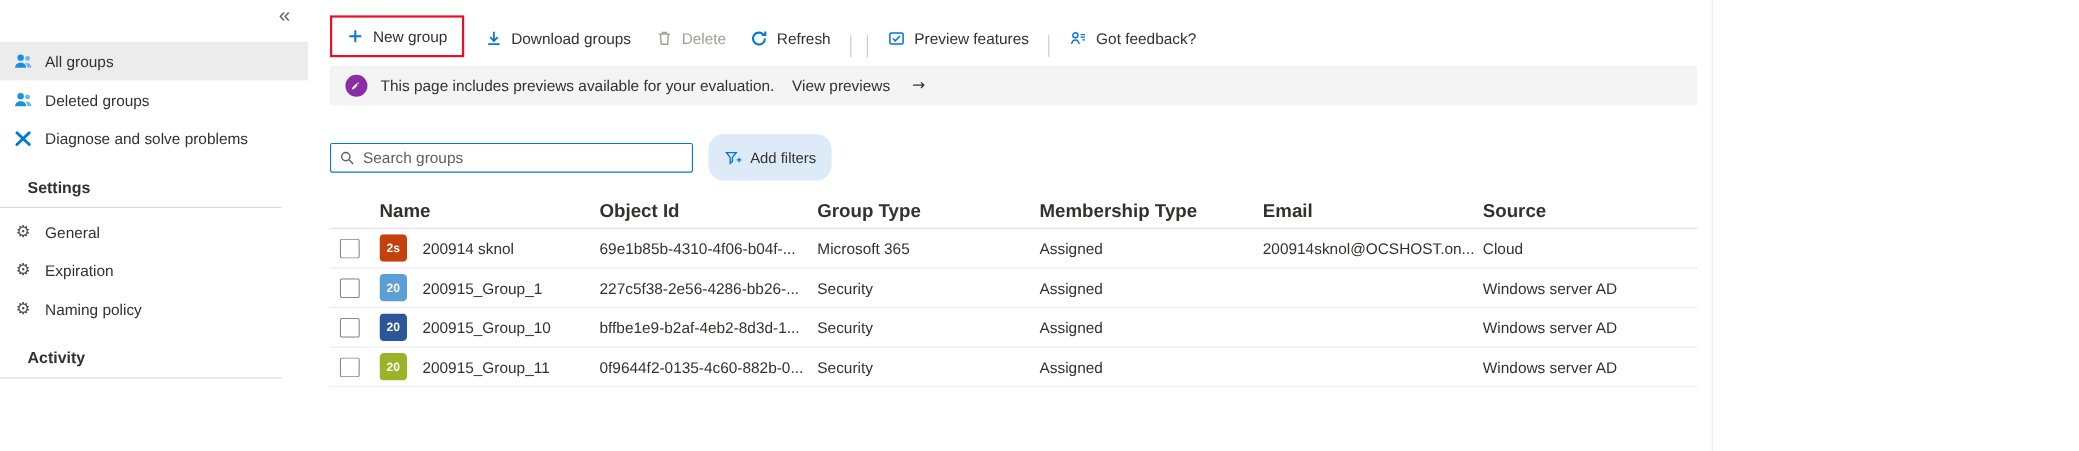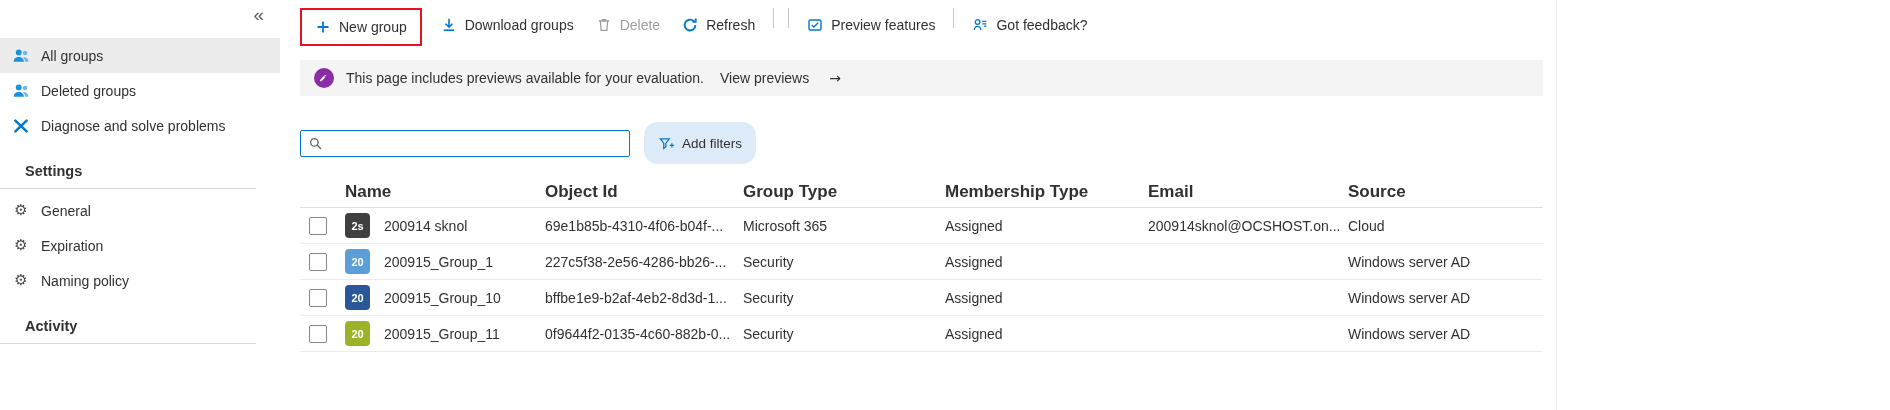--- a/index.html
+++ b/index.html
@@ -13,21 +13,21 @@
   .nav-item { display:flex; align-items:center; gap:11px; height:35px; padding-left:12px; font-size:14px; cursor:pointer; }
   .nav-item.selected { background:#ececec; }
   .nav-icon { width:18px; height:18px; flex:none; display:flex; align-items:center; justify-content:center; }
   .gear-glyph { font-family:"DejaVu Sans", sans-serif; font-size:15px; color:#4d4d4d; line-height:1; }
   .section-header { margin-top:16px; padding-left:25px; height:24px; line-height:24px; font-size:14.5px; font-weight:700; }
   .section-divider { border-bottom:1px solid #d8d8d8; margin:5px 24px 4px 0; }
 
   
   .main { position:absolute; left:300px; top:0; }
 
-  .toolbar { display:flex; align-items:flex-start; height:44px; margin-top:8px; font-size:14px; }
+  .toolbar { display:flex; align-items:flex-end; height:44px; margin-top:8px; font-size:14px; }
   .tbtn { display:flex; align-items:center; gap:8px; padding:0 11px; height:34px; cursor:pointer; white-space:nowrap; }
   .tbtn svg { width:16px; height:16px; flex:none; }
   .newgroup-wrap { border:2px solid #e81123; height:38px; display:flex; align-items:center; padding:0 2px; margin-right:8px; }
   .tsep { width:1px; height:20px; background:#c8c6c4; margin:0 7px; }
   .tbtn.disabled { color:#a19f9d; cursor:default; }
 
   .banner { margin-top:8px; width:1243px; height:36px; background:#f4f4f4; display:flex; align-items:center; gap:12px; padding-left:14px; font-size:14px; }
   .rocket-badge { width:20px; height:20px; border-radius:50%; background:#8a2da5; display:flex; align-items:center; justify-content:center; flex:none; }
   .banner-link { margin-left:4px; cursor:pointer; }
   .banner-arrow { margin-left:8px; font-family:"DejaVu Sans", sans-serif; cursor:pointer; }
@@ -190,20 +190,21 @@
       <span class="banner-link">View previews</span>
       <span class="banner-arrow">→</span>
     </div>
 
     <div class="filters-row">
       <div class="searchbox">
         <svg viewBox="0 0 16 16" width="15" height="15">
             <circle cx="6.8" cy="6.8" r="4" stroke="#5f6368" stroke-width="1.4" fill="none"></circle>
             <path d="M9.9 9.9l4 4" stroke="#5f6368" stroke-width="1.4"></path>
           </svg>
+        <input type="text" placeholder="Search groups" style="">
       </div>
       <div class="pill">
         <svg viewBox="0 0 18 16" width="17" height="15">
             <path d="M2.5 3h9.5L8.3 7.6v3.8l-2.2 1.8V7.6z" stroke="#0078d4" stroke-width="1.3" fill="none"></path>
             <path d="M12.5 10h4.5M14.75 7.8v4.4" stroke="#0078d4" stroke-width="1.3" fill="none"></path>
           </svg>
         <span>Add filters</span>
       </div>
     </div>
 
@@ -216,21 +217,21 @@
         <div class="cell hcell">Membership Type</div>
         <div class="cell hcell">Email</div>
         <div class="cell hcell">Source</div>
       </div>
 
       <div class="grid trow">
         <div class="cell">
             <div class="cbx"></div>
           </div>
         <div class="cell namecell">
-          <span class="avatar" style="background-color: #404040; text-align: right;">2s</span>
+          <span class="avatar" style="background-color: #c2410c; text-align: right;">2s</span>
           <span>200914 sknol</span>
         </div>
         <div class="cell">69e1b85b-4310-4f06-b04f-...</div>
         <div class="cell">Microsoft 365</div>
         <div class="cell">Assigned</div>
         <div class="cell">200914sknol@OCSHOST.on...</div>
         <div class="cell">Cloud</div>
       </div>
 
       <div class="grid trow">

